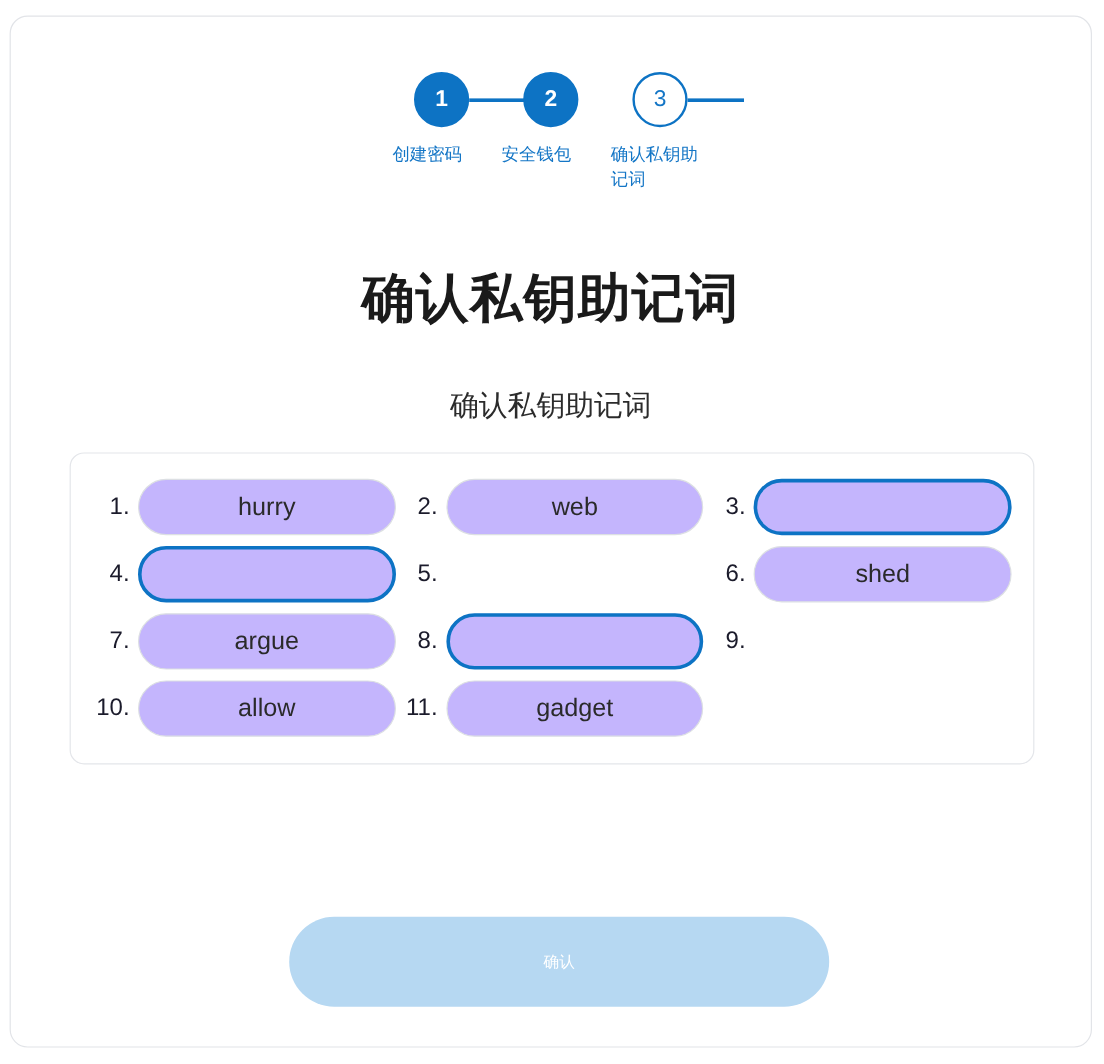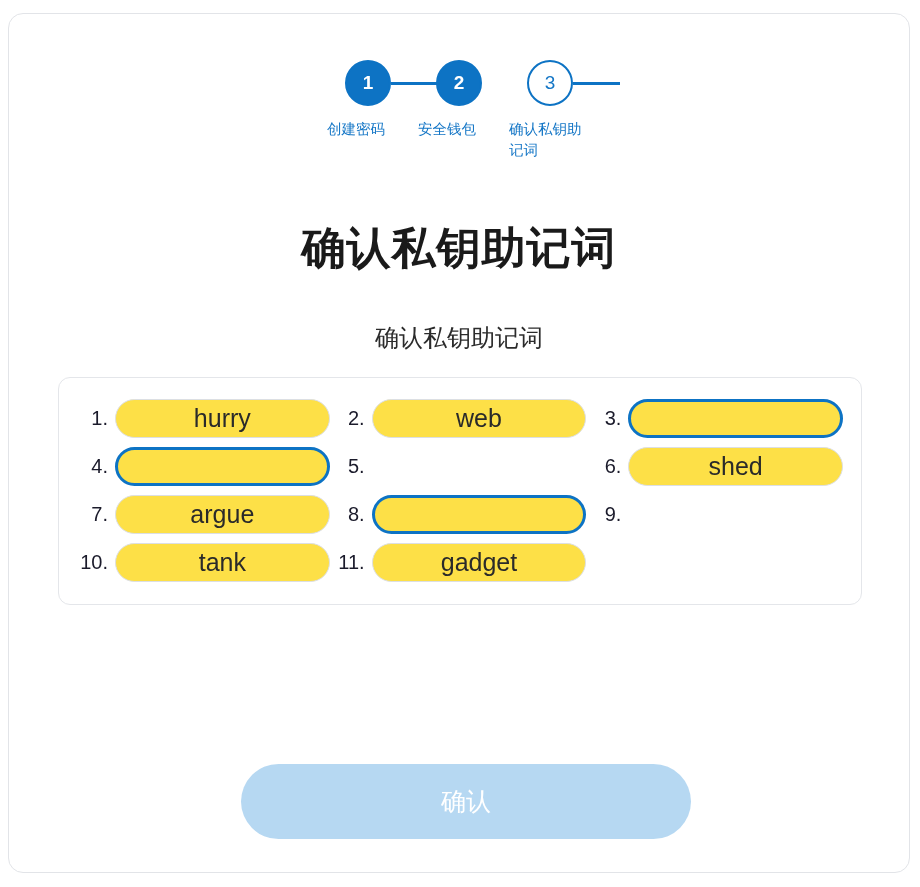--- a/index.html
+++ b/index.html
@@ -139,49 +139,49 @@
     width: 38px;
     flex: 0 0 38px;
     text-align: right;
     padding-right: 7px;
     font-size: 20px;
     color: #1b1b2b;
     box-sizing: border-box;
   }
   .word-slot {
     flex: 1 1 auto;
-    height: 39px;
+    height: 47px;
     border-radius: 24px;
     box-sizing: border-box;
     display: flex;
     align-items: center;
     justify-content: center;
-    font-size: 25px;
+    font-size: 21px;
     color: #2a2a2a;
-    background: #fde047;
+    background: #c4b5fd;
   }
   .word-slot.filled {
     border: 1px solid #dcdfe3;
   }
   .word-slot.blank {
     border: 3px solid #0d73c4;
   }
 
   
   .confirm-button {
     position: absolute;
     left: 232px;
     top: 750px;
     width: 450px;
     height: 75px;
     border: none;
     border-radius: 38px;
     background: #b6d8f2;
     color: #ffffff;
-    font-size: 25px;
+    font-size: 13px;
     font-family: "Liberation Sans", "DejaVu Sans", sans-serif;
     cursor: default;
   }
 </style>
 </head>
 <body>
 
 <div class="page-card">
 
   <div class="stepper">
@@ -245,21 +245,21 @@
         </div>
         <div class="word-cell">
           <div class="word-index">8.</div>
           <div class="word-slot blank"></div>
         </div>
         <div class="word-cell">
           <div class="word-index">9.</div>
         </div>
         <div class="word-cell">
           <div class="word-index">10.</div>
-          <div class="word-slot filled">tank</div>
+          <div class="word-slot filled">allow</div>
         </div>
         <div class="word-cell">
           <div class="word-index">11.</div>
           <div class="word-slot filled">gadget</div>
         </div>
       </div>
   </div>
 
   <button class="confirm-button">确认</button>
 

